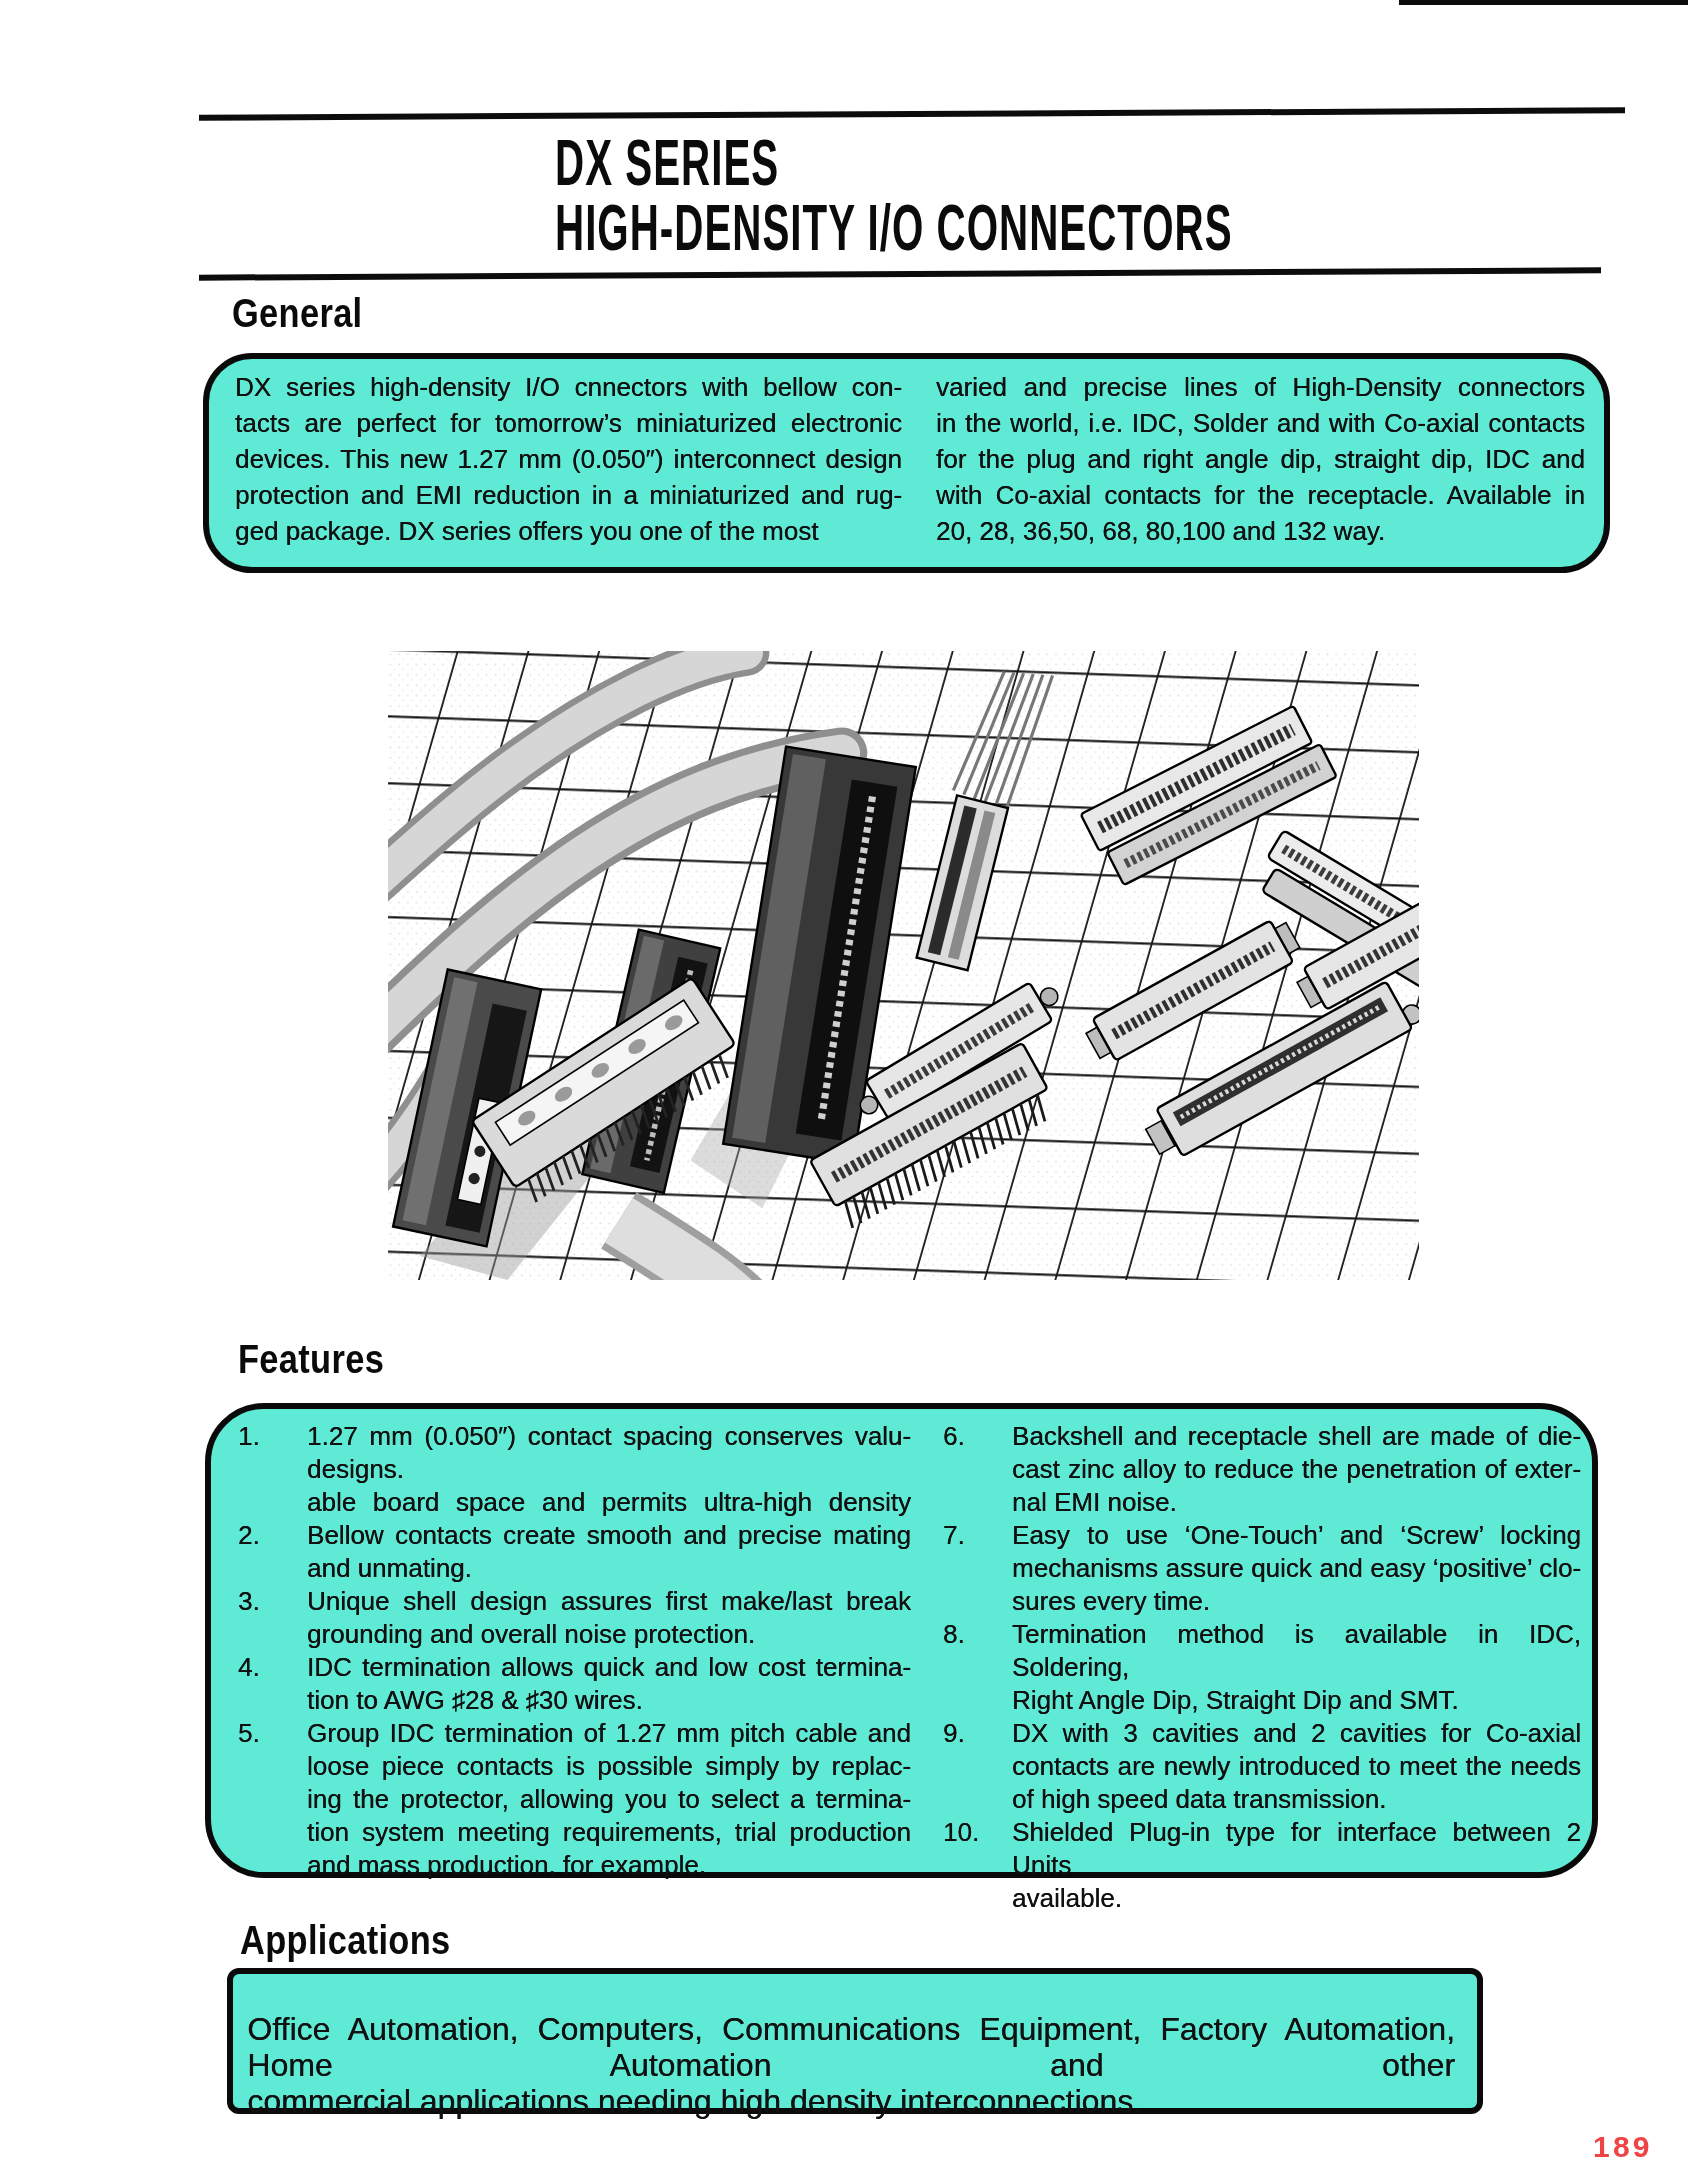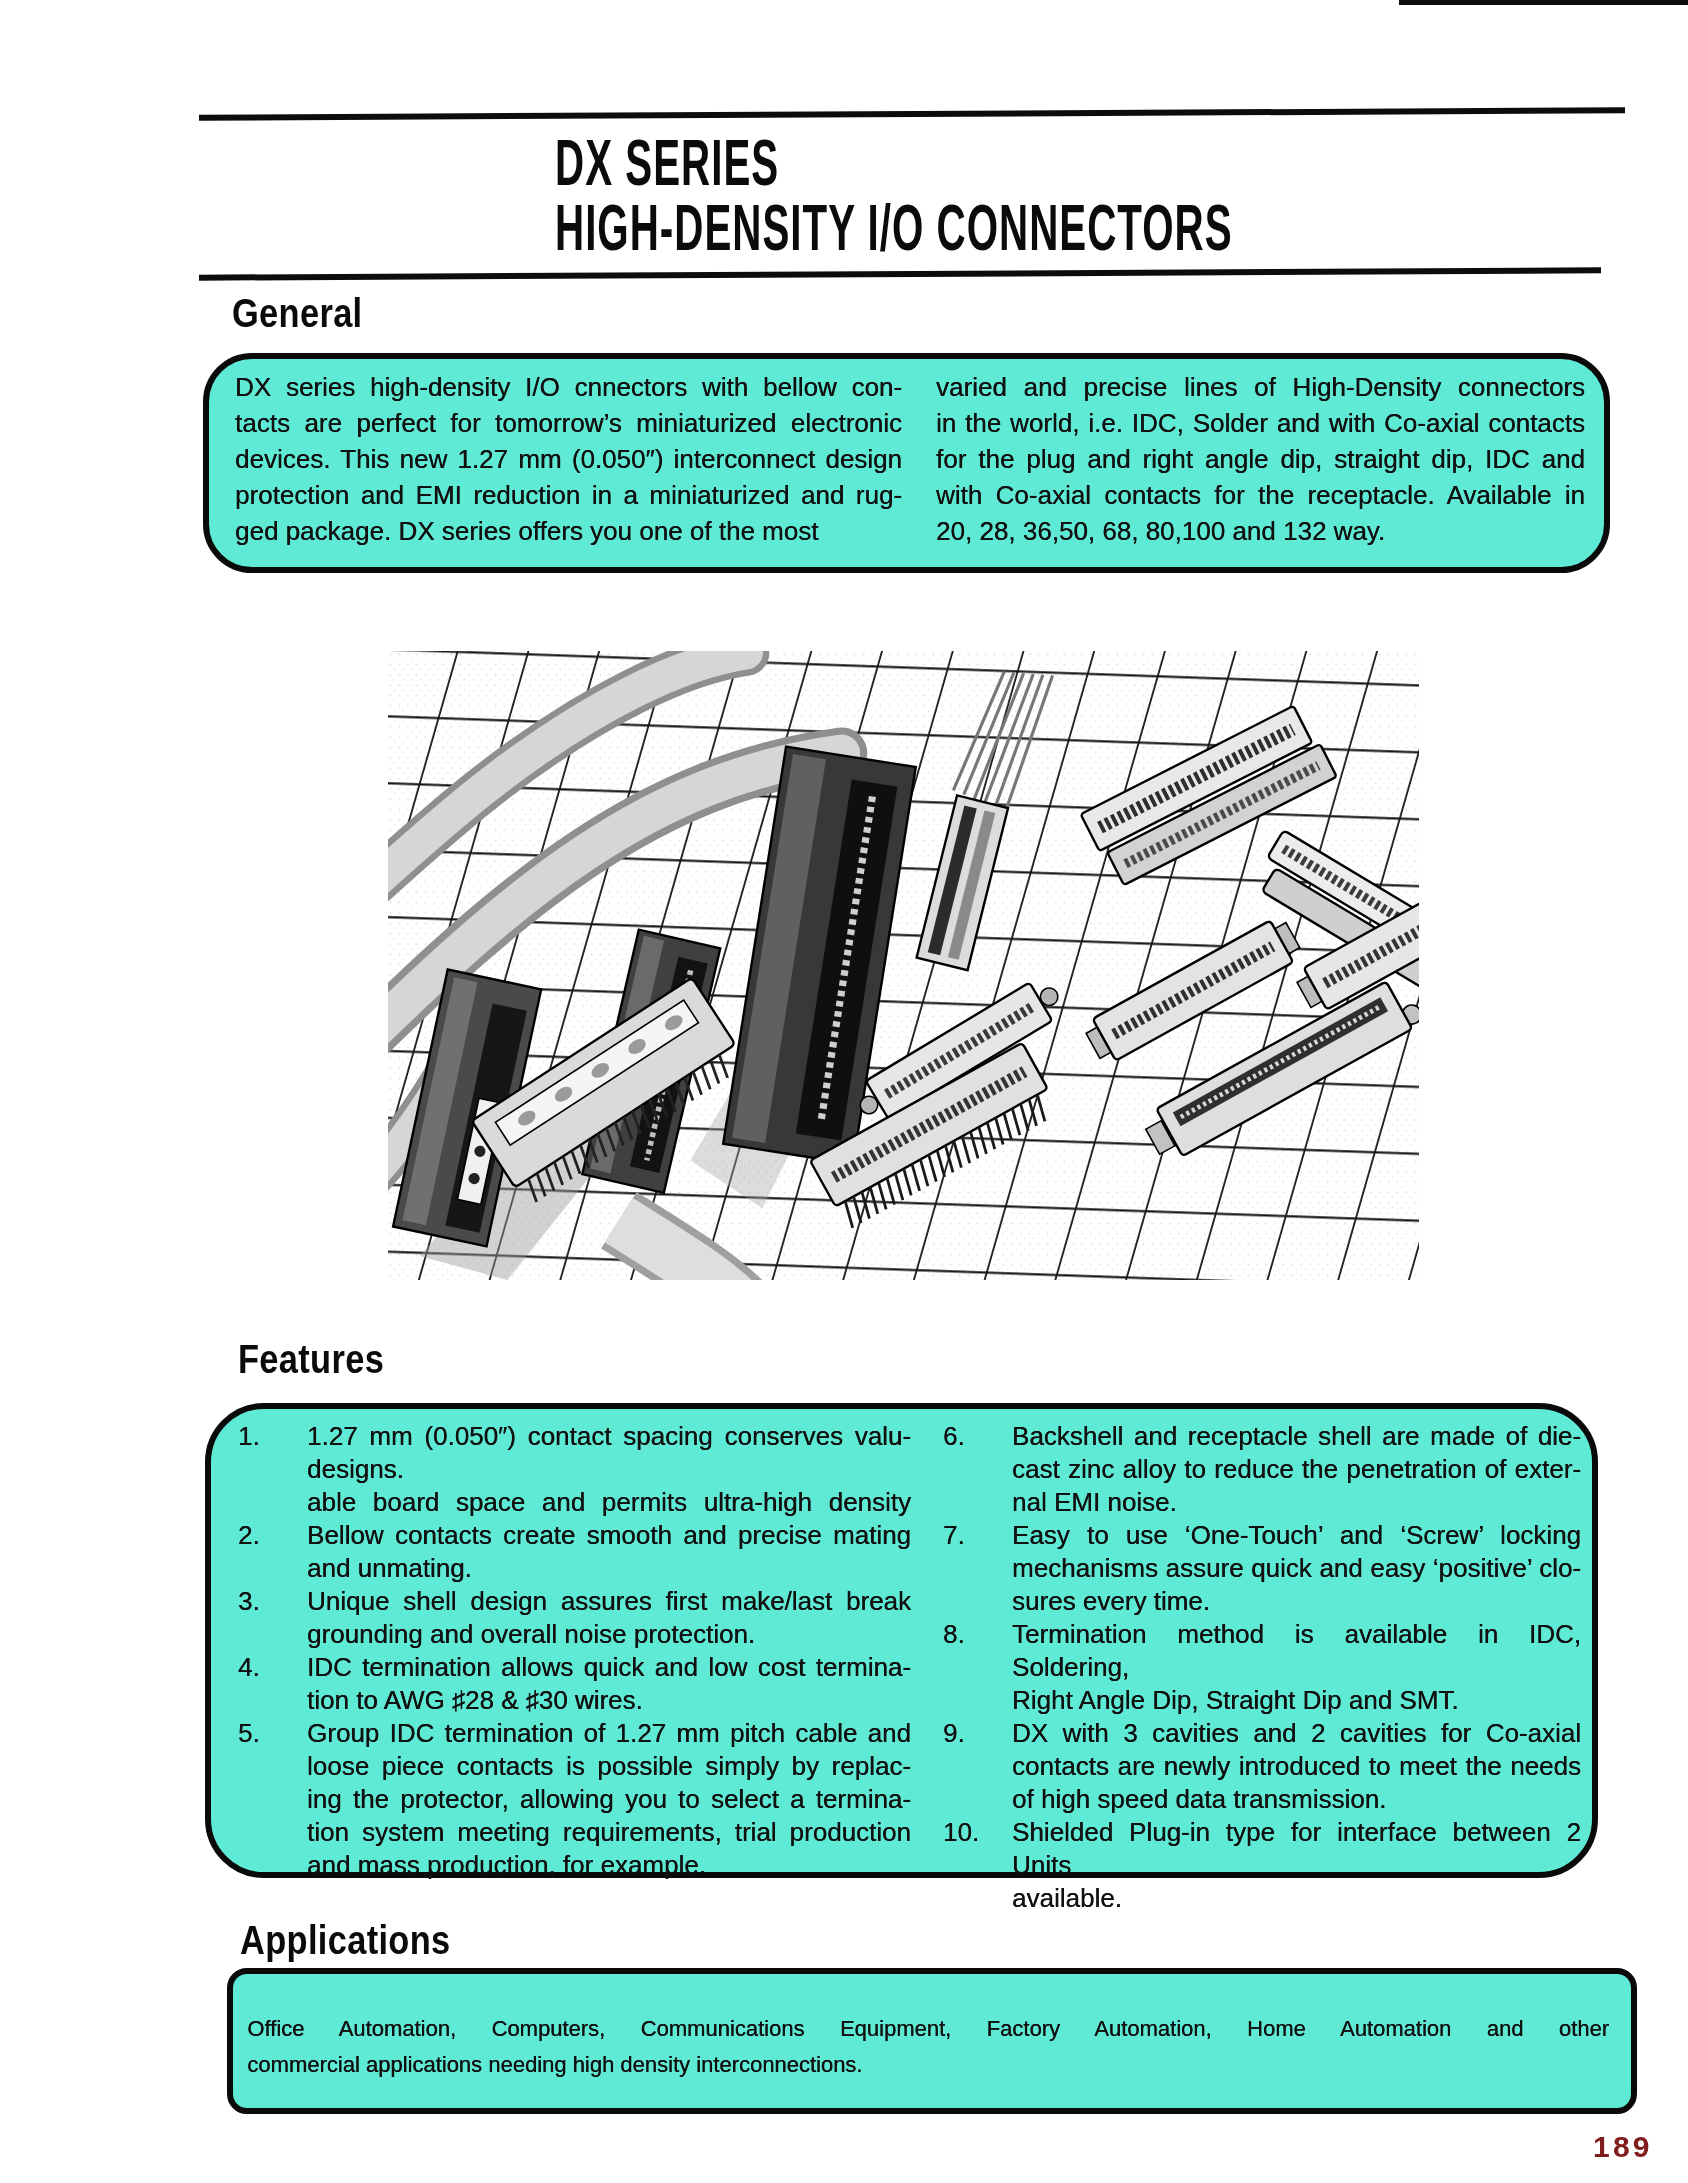--- a/index.html
+++ b/index.html
@@ -24,27 +24,27 @@
   .gcol{width:667px;font-size:26px;line-height:36px;text-shadow:0.3px 0 currentColor;}
   .gcol.right{width:auto;flex:1;}
   .photo{position:absolute;left:388px;top:651px;width:1031px;height:629px;margin:0;}
   .features-box{left:205px;top:1403px;width:1393px;height:475px;border-radius:59px;
                 display:flex;gap:32px;padding:11px 11px 0 27px;}
   .fcol{width:673px;font-size:26px;line-height:33px;text-shadow:0.3px 0 currentColor;}
   .fcol.right{width:auto;flex:1;}
   .fitem{display:flex;}
   .fnum{width:53px;flex:none;}
   .ftext{flex:1;margin-left:16px;}
-  .applications-box{left:227px;top:1968px;width:1410px;height:146px;border-radius:20px;
-                    padding:37px 22px 0 14.3px;font-size:22px;line-height:36px;
+  .applications-box{left:227px;top:1968px;width:1256px;height:146px;border-radius:12px;
+                    padding:37px 22px 0 14.3px;font-size:32px;line-height:36px;
                     text-shadow:0.3px 0 currentColor;}
   .jline{text-align:justify;text-align-last:justify;}
   .jline.last{text-align-last:left;}
   .pagenum{position:absolute;left:1593px;top:2130px;font-size:30px;font-weight:bold;
-           letter-spacing:3.2px;color:#7f1d1d;}
+           letter-spacing:3.2px;color:#ef4444;}
 </style>
 </head>
 <body>
 
 <div class="page">
 
   <div class="rule rule-topright"></div>
   <div class="rule rule1"></div>
 
   <h1 class="title t1">DX SERIES</h1>

